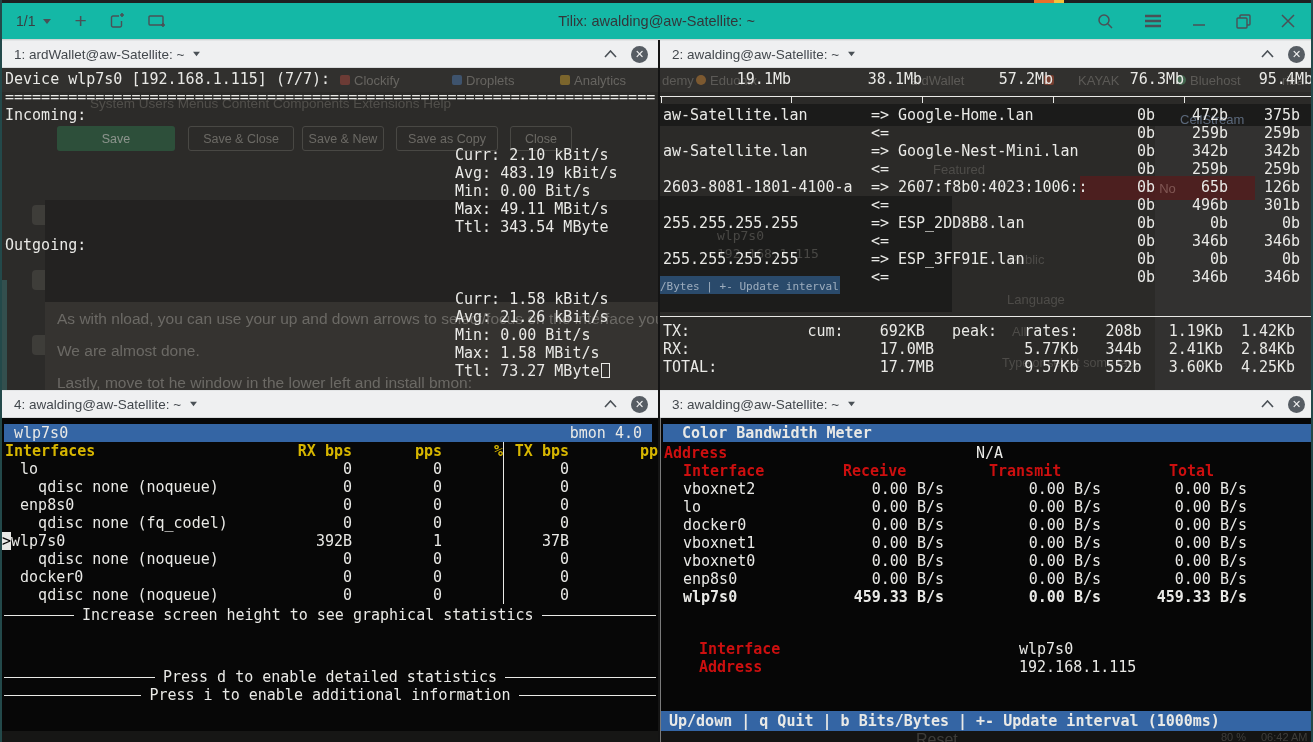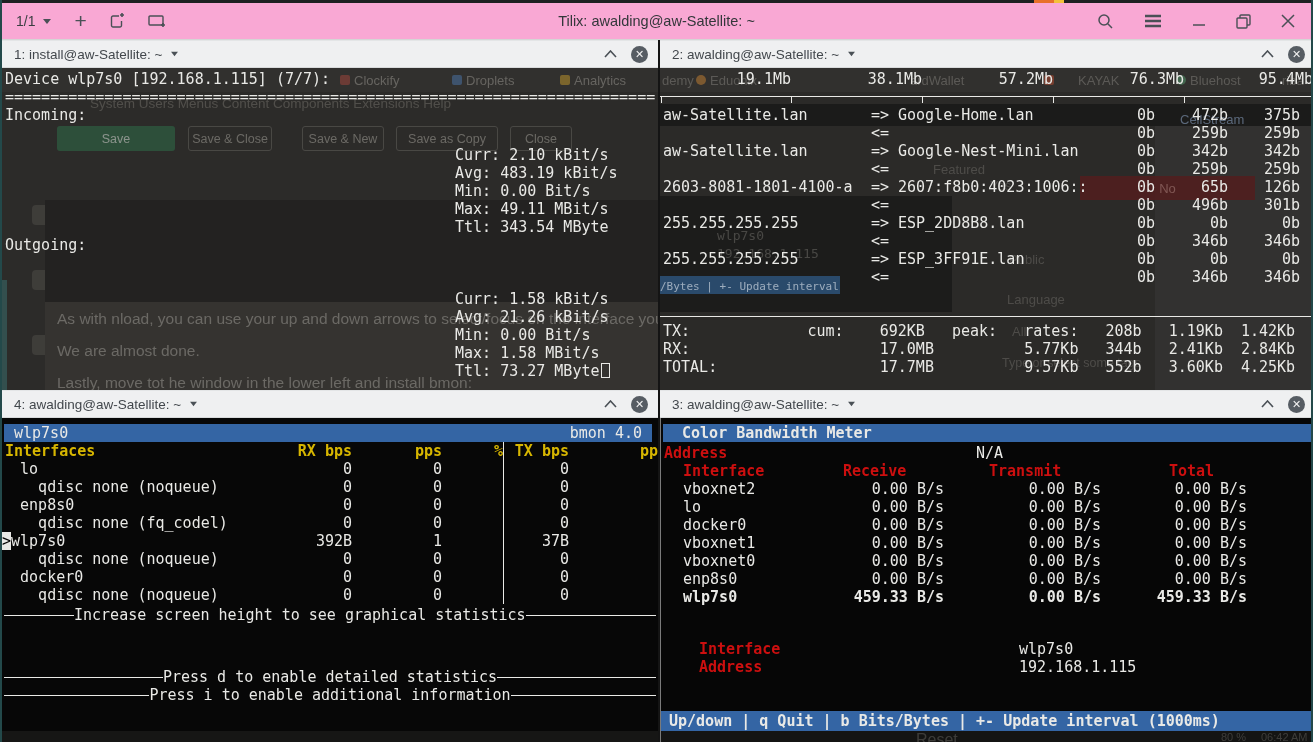--- a/index.html
+++ b/index.html
@@ -5,21 +5,21 @@
   html,body{margin:0;padding:0;background:#3a3a3a;}
   *{box-sizing:border-box;}
   .win{position:relative;width:1313px;height:742px;overflow:hidden;background:#2c2b29;
        font-family:"Liberation Sans",sans-serif;border-left:2px solid #23494a;border-right:2px solid #23494a;}
   .abs{position:absolute;}
   .mono{font-family:"DejaVu Sans Mono",monospace;font-size:15px;line-height:18px;color:#e9e9e6;white-space:pre;}
   .sans{font-family:"Liberation Sans",sans-serif;}
 
   
   .topstrip{left:0;top:0;width:100%;height:3px;background:#1e2021;}
-  .titlebar{left:0;top:3px;width:100%;height:37px;background:#f9a8d4;border-bottom:1px solid #d5d5d5;}
+  .titlebar{left:0;top:3px;width:100%;height:37px;background:#14b8a6;border-bottom:1px solid #d5d5d5;}
   .tb-left{position:absolute;left:14px;top:0;height:100%;display:flex;align-items:center;gap:22px;color:#4a5056;}
   .tb-tabs{display:flex;align-items:center;gap:7px;font-size:14px;color:#3a3e42;}
   .tb-title{position:absolute;left:0;right:0;top:0;height:100%;display:flex;align-items:center;justify-content:center;
             font-size:14.5px;color:#33373a;pointer-events:none;}
   .tb-right{position:absolute;right:16px;top:0;height:100%;display:flex;align-items:center;gap:30px;color:#4a5056;}
   .icnbtn{display:flex;align-items:center;justify-content:center;cursor:default;}
 
   
   .phead{position:absolute;height:28px;background:#eff0f1;border-bottom:1px solid #d8dadb;border-top:1px solid #e3e5e6;}
   .ptitle{position:absolute;left:12px;top:0;height:100%;display:flex;align-items:center;gap:8px;
@@ -41,21 +41,21 @@
   .tick{position:absolute;width:1px;height:7px;background:#e9e9e6;}
 
   
   .bmgrid{display:grid;grid-template-columns:285px 65px 90px 62px 65px auto;}
   .bmgrid span,.bmgrid div{font-family:"DejaVu Sans Mono",monospace;font-size:15px;line-height:18px;color:#e9e9e6;white-space:pre;}
   .bm-pct{border-right:1px solid #e9e9e6;text-align:right;}
   .bm-num{text-align:right;}
   .yel{color:#d7b600 !important;font-weight:bold;}
   .bm-marker:not(:empty){background:#e9e9e6;color:#000 !important;}
   .rule{border-top:1px solid #e9e9e6;height:1px;}
-  .ruleline{position:absolute;display:flex;align-items:center;width:652px;left:2px;}
+  .ruleline{position:absolute;display:flex;align-items:center;gap:8px;width:652px;left:2px;}
   .ruleline .mono{position:static;}
 
   
   .cbgrid{display:grid;grid-template-columns:183px 100px 157px 146px auto;}
   .cbgrid span,.cbgrid div{font-family:"DejaVu Sans Mono",monospace;font-size:15px;line-height:18px;color:#e9e9e6;white-space:pre;}
   .cb-name{padding-left:22px;}
   .cb-num{text-align:right;}
   .red{color:#cc0f0f !important;font-weight:bold;}
   .boldrow span{font-weight:bold;}
 
@@ -126,21 +126,21 @@
       <div class="icnbtn">
         <svg width="14" height="14" viewBox="0 0 14 14" stroke="#4a5056" stroke-width="1.5">
             <path d="M1 1 L13 13 M13 1 L1 13"></path>
           </svg>
       </div>
     </div>
   </div>
 
   <div class="phead" style="left:0;top:40px;width:656px;">
     <div class="ptitle">
-      <span>1: install@aw-Satellite: ~</span>
+      <span>1: ardWallet@aw-Satellite: ~</span>
       <svg width="9" height="6" viewBox="0 0 10 7">
           <path d="M1 1 L5 6 L9 1 Z" fill="#4a5056"></path>
         </svg>
     </div>
     <div class="pactions">
       <svg width="13" height="8" viewBox="0 0 13 8" fill="none" stroke="#4a5056" stroke-width="1.6">
           <path d="M1 7 L6.5 1 L12 7"></path>
         </svg>
       <span class="pclose">✕</span>
     </div>
@@ -165,21 +165,21 @@
 
     <div class="abs" style="left:0;top:0;width:656px;height:24px;background:#31302e;"></div>
     <div class="gsq" style="left:338px;top:7px;background:#b5493f;"></div>
     <span class="ghost sans" style="left:352px;top:5px;font-size:13px;opacity:.5;">Clockify</span>
     <div class="gsq" style="left:450px;top:7px;background:#4f7fbb;"></div>
     <span class="ghost sans" style="left:464px;top:5px;font-size:13px;opacity:.5;">Droplets</span>
     <div class="gsq" style="left:558px;top:7px;background:#d8a62a;"></div>
     <span class="ghost sans" style="left:572px;top:5px;font-size:13px;opacity:.5;">Analytics</span>
     <span class="ghost sans" style="left:88px;top:28px;font-size:13.5px;opacity:.22;color:#cfcabf;">System     Users     Menus     Content     Components     Extensions     Help</span>
     <div class="gbtn" style="left:55px;top:58px;width:118px;background:#2e6e49;border:none;opacity:.55;color:#d7e7db;">Save</div>
-    <div class="gbtn" style="left:186px;top:58px;width:84px;">Save &amp; Close</div>
+    <div class="gbtn" style="left:186px;top:58px;width:106px;">Save &amp; Close</div>
     <div class="gbtn" style="left:300px;top:58px;width:82px;">Save &amp; New</div>
     <div class="gbtn" style="left:394px;top:58px;width:102px;">Save as Copy</div>
     <div class="gbtn" style="left:508px;top:58px;width:62px;">Close</div>
     <div class="abs" style="left:30px;top:137px;width:20px;height:20px;border-radius:4px;background:#6a675f;opacity:.3;"></div>
     <div class="abs" style="left:30px;top:202px;width:20px;height:20px;border-radius:4px;background:#6a675f;opacity:.3;"></div>
     <div class="abs" style="left:30px;top:267px;width:20px;height:20px;border-radius:4px;background:#6a675f;opacity:.3;"></div>
     <div class="abs" style="left:43px;top:132px;width:613px;height:102px;background:#232221;"></div>
     <div class="abs" style="left:43px;top:234px;width:613px;height:88px;background:#353330;"></div>
     <div class="abs" style="left:0;top:212px;width:5px;height:110px;background:#3a6e6e;opacity:.55;"></div>
     <span class="ghost sans" style="left:55px;top:242px;font-size:15.5px;opacity:.6;color:#8f8d88;white-space:nowrap;">As with nload, you can use your up and down arrows to select/focus on the interface you want to highlight.</span>

